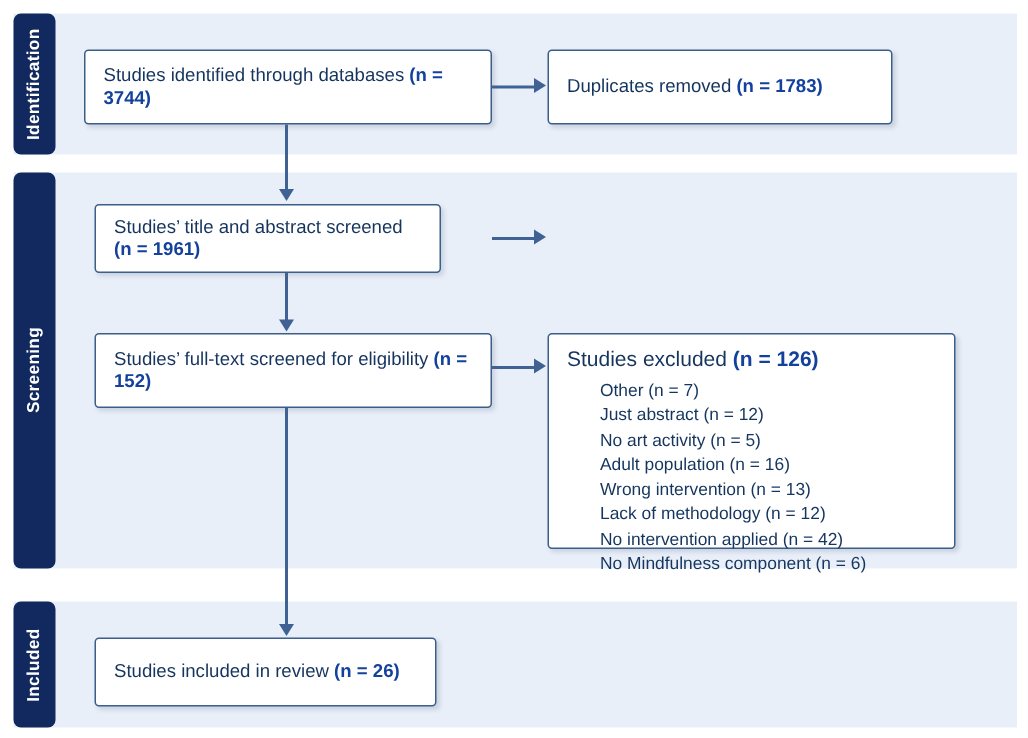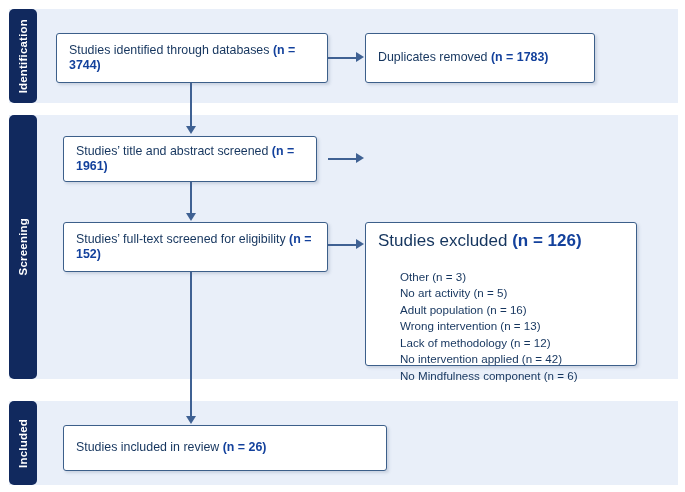--- a/index.html
+++ b/index.html
@@ -69,48 +69,48 @@
     color: #15355e;
     line-height: 1.25;
   }
   .count {
     color: #13419c;
     font-weight: bold;
   }
 
   #box-identified   { left: 56px;  top: 33px;  width: 272px; height: 50px; }
   #box-duplicates   { left: 365px; top: 33px;  width: 230px; height: 50px; }
-  #box-title-screen { left: 63px;  top: 136px; width: 254px; height: 46px; }
+  #box-title-screen { left: 63px;  top: 136px; width: 231px; height: 46px; }
   #box-excluded-1   { left: 365px; top: 136px; width: 272px; height: 46px; }
   #box-fulltext     { left: 63px;  top: 222px; width: 265px; height: 50px; }
 
   #box-excluded-2 {
     left: 365px; top: 222px; width: 272px; height: 144px;
     align-items: flex-start;
     padding: 8px 12px;
     flex-direction: column;
   }
   #box-excluded-2 .excl-head {
-    font-size: 17px;
+    font-size: 14px;
     color: #15355e;
-    margin-bottom: 18px;
+    margin-bottom: 6px;
   }
   #box-excluded-2 .excl-list {
     margin: 0;
     padding: 0 0 0 22px;
     list-style: none;
   }
   #box-excluded-2 .excl-list li {
     font-size: 11.6px;
     color: #15355e;
     line-height: 1.42;
     white-space: nowrap;
   }
 
-  #box-included { left: 63px; top: 425px; width: 324px; height: 46px; }
+  #box-included { left: 63px; top: 425px; width: 228px; height: 46px; }
 
   
   .conn {
     position: absolute;
     background: #3f6193;
   }
   .conn-v { width: 2.2px; }
   .conn-h { height: 2.2px; }
 
   .arrow-head {
@@ -208,21 +208,22 @@
     <div class="box-text">
       <span>Studies’ full-text screened for eligibility </span><span class="count">(n = 152)</span>
     </div>
   </div>
 
   <div class="flow-box" id="box-excluded-2">
     <div class="excl-head">
       <span>Studies excluded </span><span class="count">(n = 126)</span>
     </div>
     <ul class="excl-list" id="exclusion-reasons">
-      <li>Other (n = 3)</li>
+      <li>Other (n = 7)</li>
+      <li>Just abstract (n = 12)</li>
       <li>No art activity (n = 5)</li>
       <li>Adult population (n = 16)</li>
       <li>Wrong intervention (n = 13)</li>
       <li>Lack of methodology (n = 12)</li>
       <li>No intervention applied (n = 42)</li>
       <li>No Mindfulness component (n = 6)</li>
     </ul>
   </div>
 
   <div class="flow-box" id="box-included">

